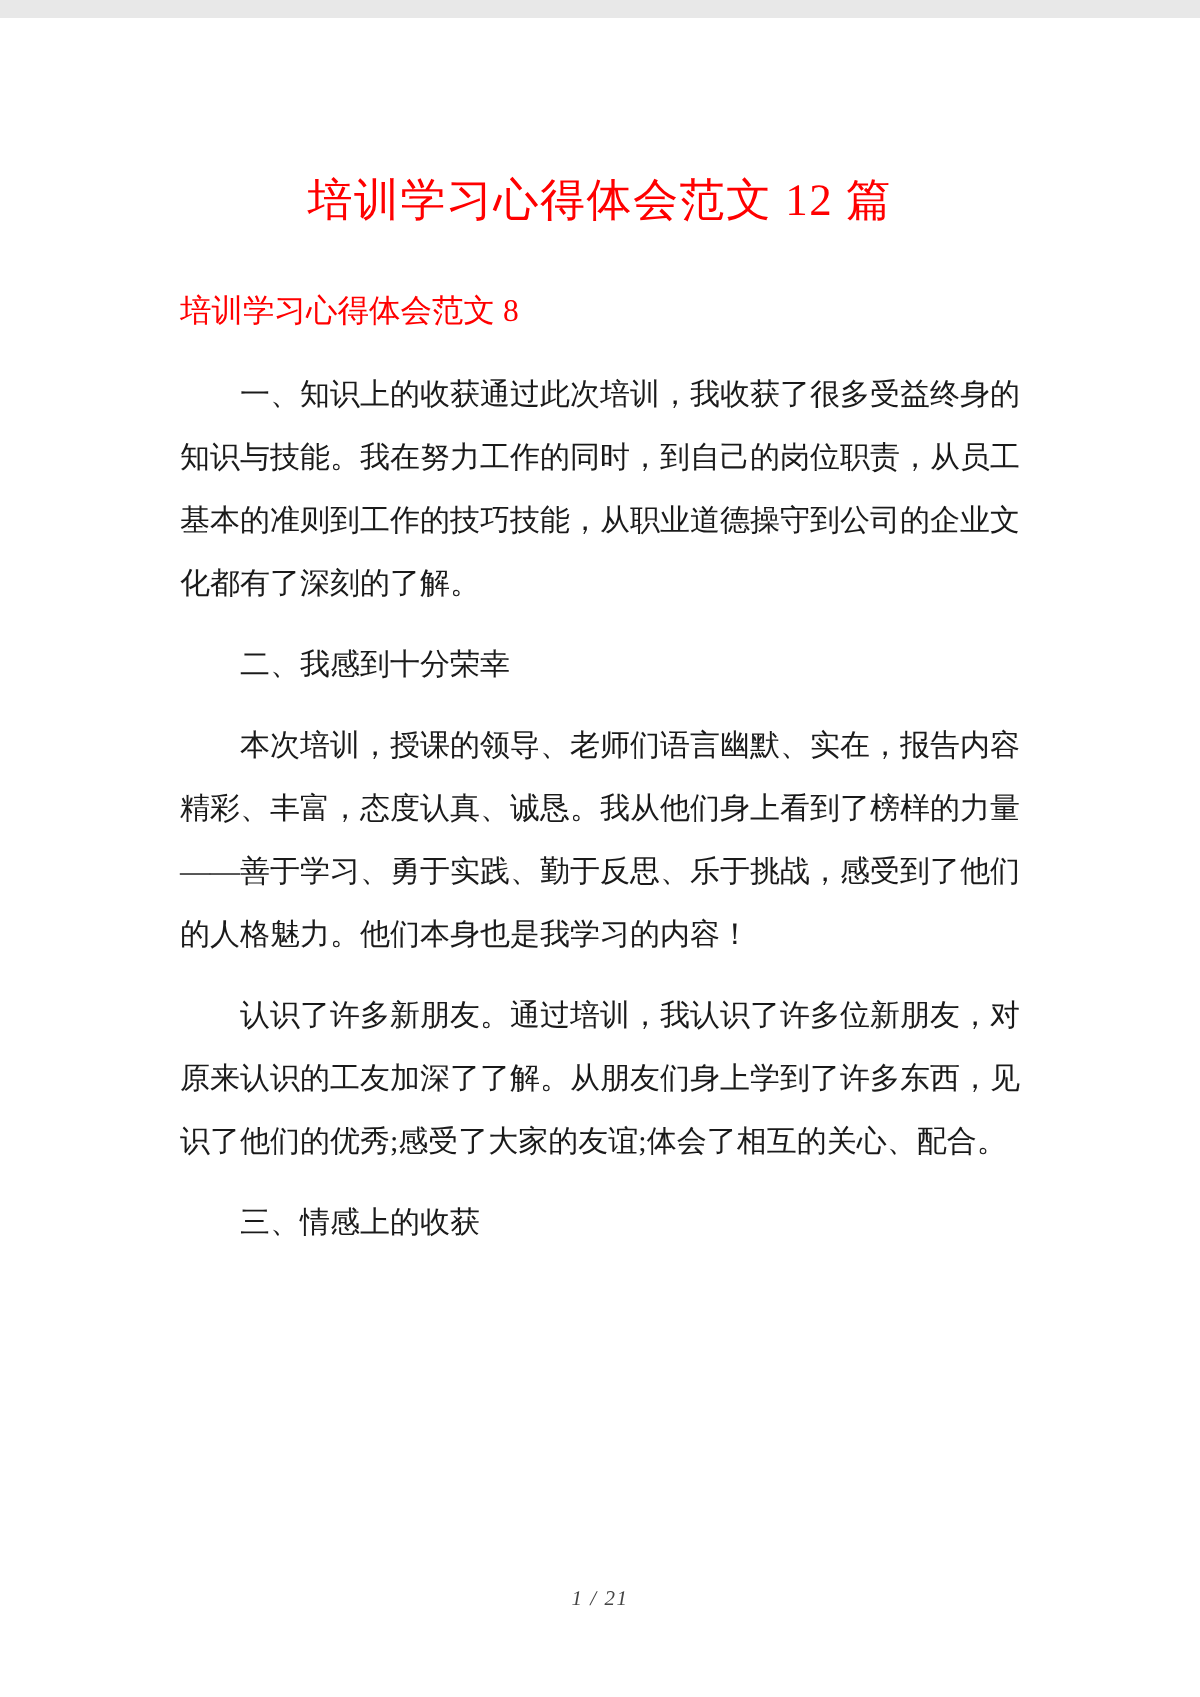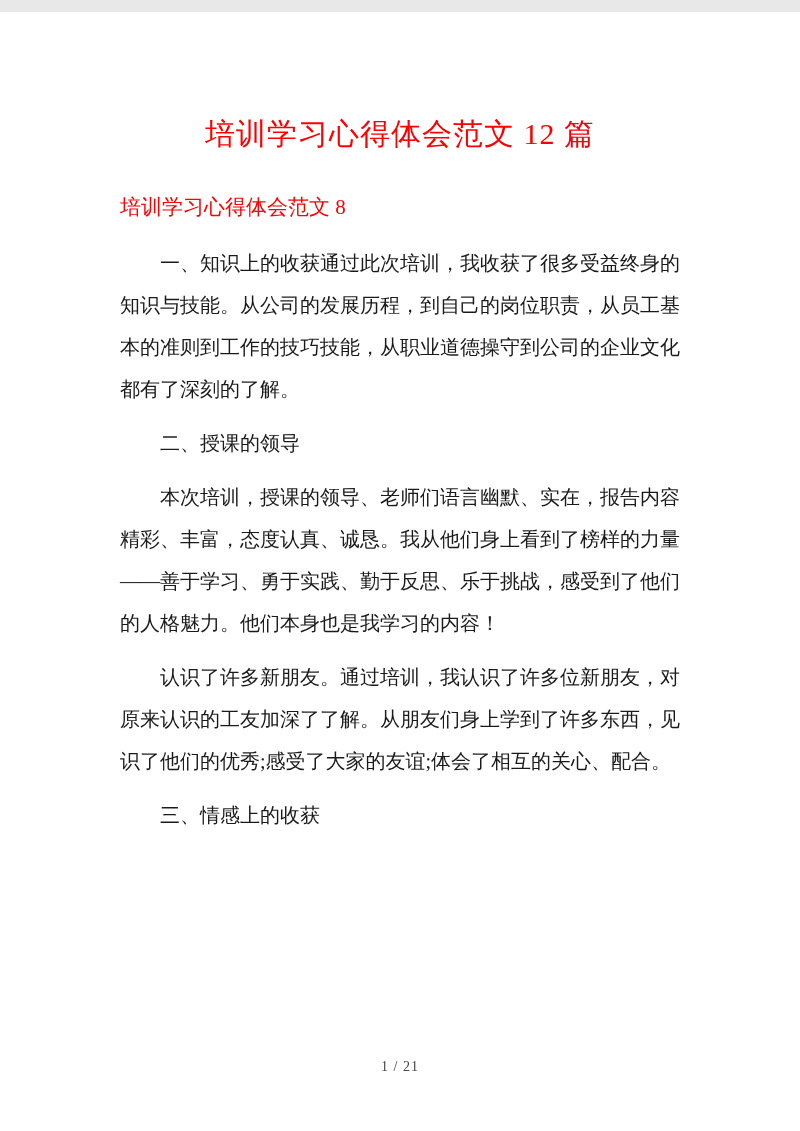--- a/index.html
+++ b/index.html
@@ -51,34 +51,35 @@
   .page-footer{
     position:absolute;
     top:1046px;
     left:0;
     width:100%;
     text-align:center;
     font-size:14px;
     line-height:18px;
     color:var(--footer-text,#444);
     letter-spacing:1px;
+    font-style:italic;
   }
 </style>
 </head>
 <body>
 
 <div class="page">
 
   <h1 class="doc-title">培训学习心得体会范文 12 篇</h1>
 
   <h2 class="section-heading">培训学习心得体会范文 8</h2>
 
   <div class="content">
-    <p>一、知识上的收获通过此次培训，我收获了很多受益终身的知识与技能。从公司的发展历程，到自己的岗位职责，从员工基本的准则到工作的技巧技能，从职业道德操守到公司的企业文化都有了深刻的了解。</p>
-    <p>二、授课的领导</p>
+    <p>一、知识上的收获通过此次培训，我收获了很多受益终身的知识与技能。我在努力工作的同时，到自己的岗位职责，从员工基本的准则到工作的技巧技能，从职业道德操守到公司的企业文化都有了深刻的了解。</p>
+    <p>二、我感到十分荣幸</p>
     <p>本次培训，授课的领导、老师们语言幽默、实在，报告内容精彩、丰富，态度认真、诚恳。我从他们身上看到了榜样的力量——善于学习、勇于实践、勤于反思、乐于挑战，感受到了他们的人格魅力。他们本身也是我学习的内容！</p>
     <p>认识了许多新朋友。通过培训，我认识了许多位新朋友，对原来认识的工友加深了了解。从朋友们身上学到了许多东西，见识了他们的优秀;感受了大家的友谊;体会了相互的关心、配合。</p>
     <p>三、情感上的收获</p>
   </div>
 
   <div class="page-footer">1 / 21</div>
 
 </div>
 
 </body></html>

